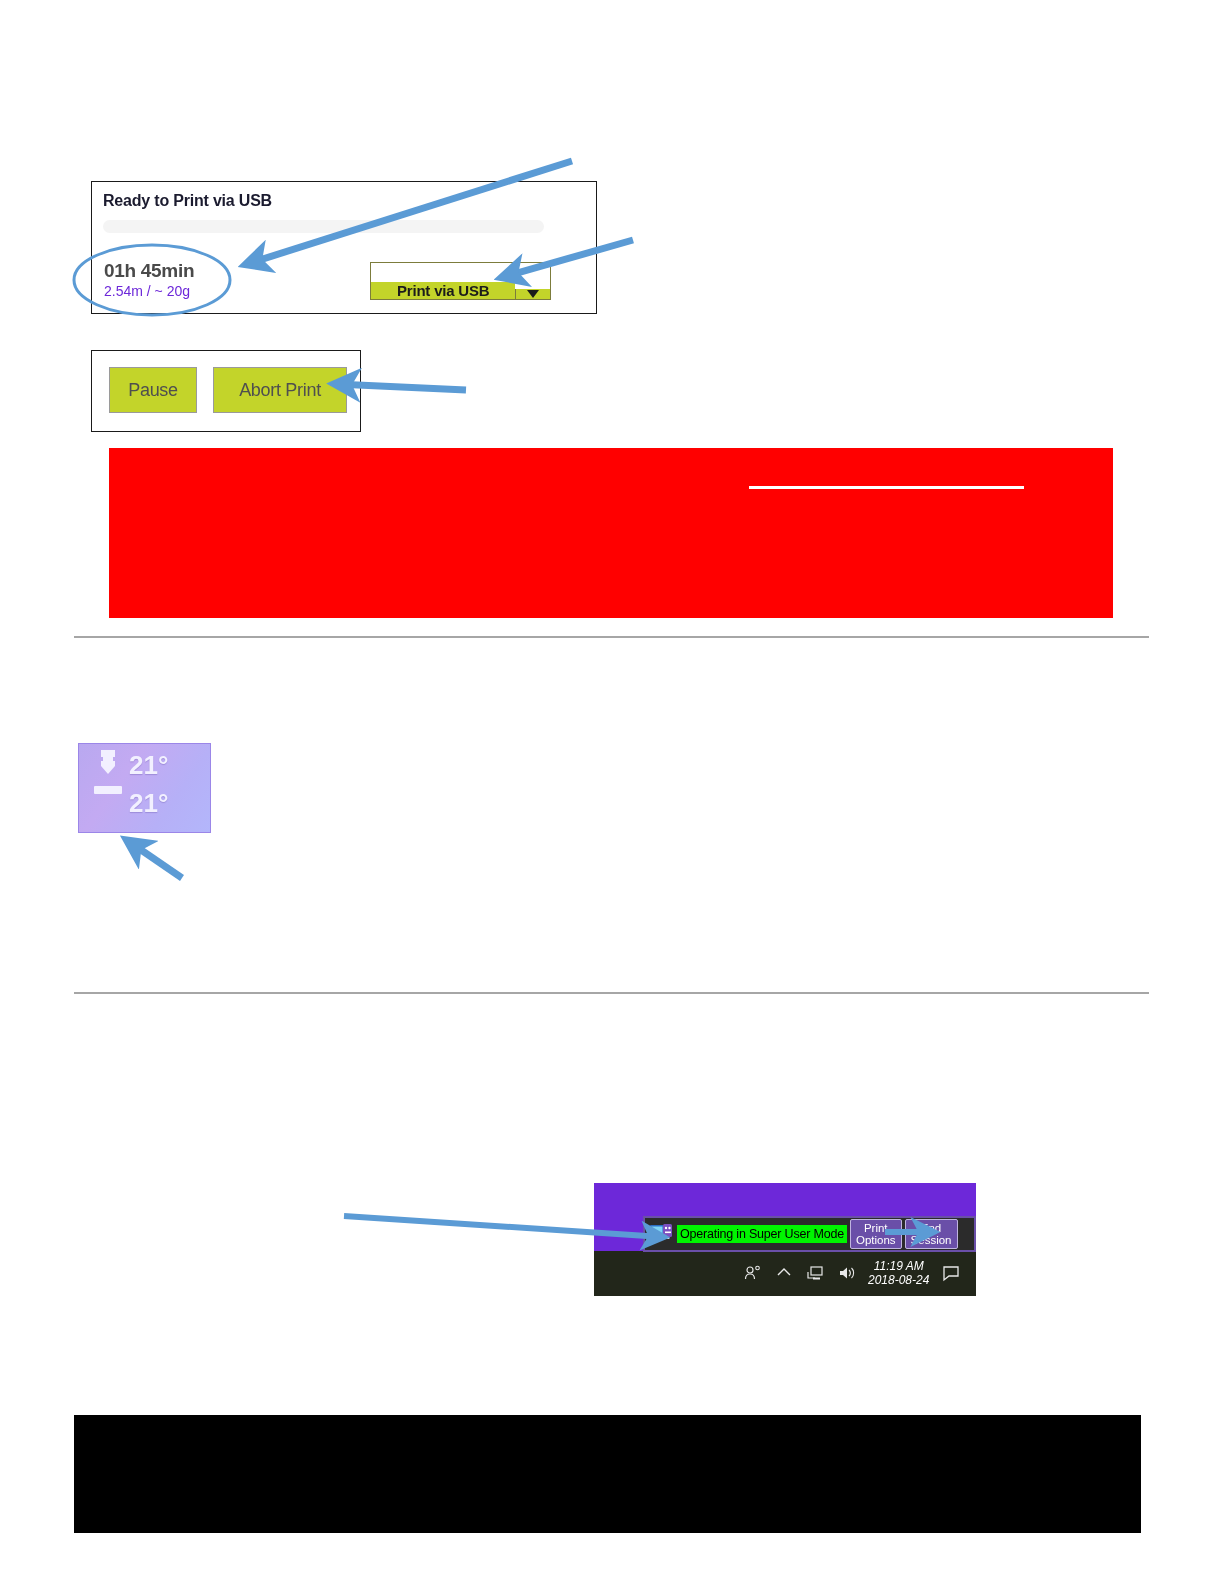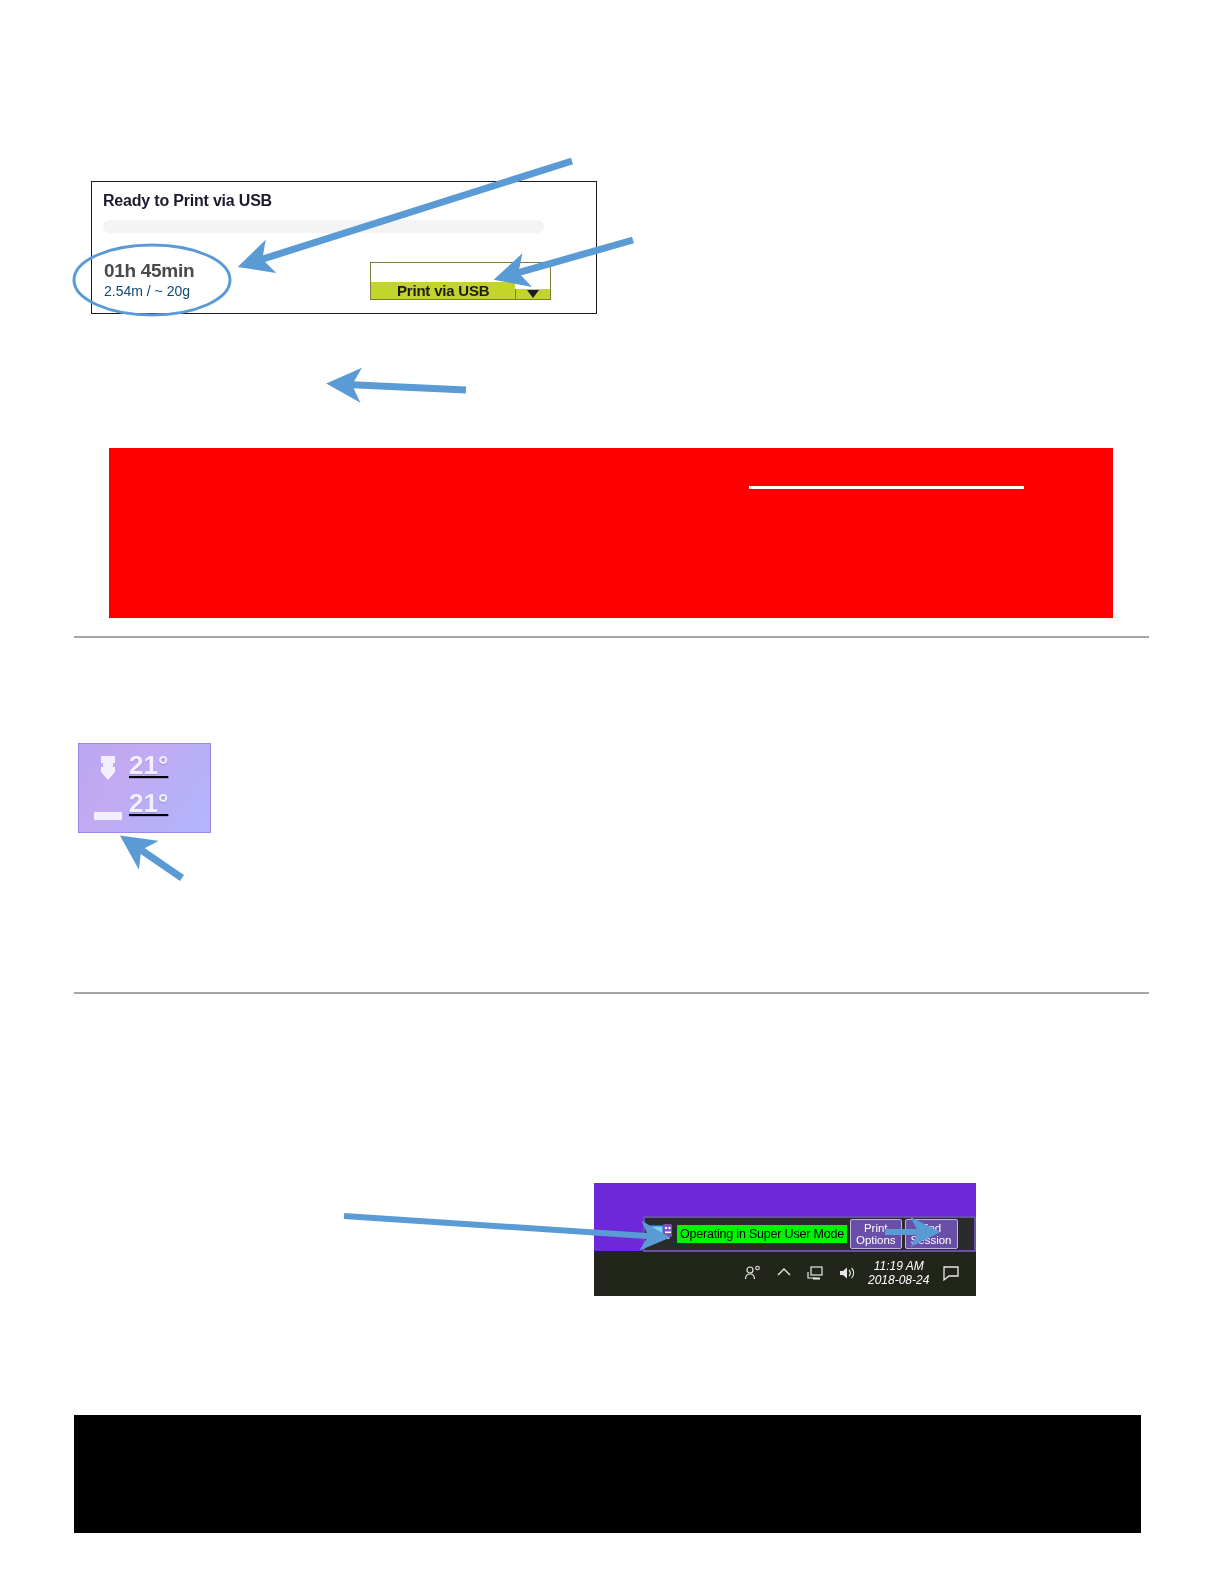--- a/index.html
+++ b/index.html
@@ -64,21 +64,21 @@
   .eta-time {
     font-size: 19px;
     font-weight: bold;
     color: #4a4a4a;
     line-height: 22px;
     letter-spacing: -0.3px;
     text-align: right;
   }
   .eta-sub {
     font-size: 14px;
-    color: #0c4a6e;
+    color: #6d28d9;
     line-height: 19px;
   }
   .print-btn-group {
     position: absolute;
     left: 278px;
     top: 80px;
     display: flex;
     align-items: flex-end;
     border: 1px solid #7c7c3c;
     height: 38px;
@@ -185,22 +185,21 @@
     width: 133px;
     height: 90px;
     background: linear-gradient(125deg, #b9a8f0 0%, #c3aaf2 35%, #b6b0f7 70%, #b3b6fb 100%);
     border: 1px solid #9b86e8;
     box-sizing: border-box;
     overflow: hidden;
   }
   .temp-row {
     position: absolute;
     display: flex;
-    align-items: flex-end;
-    text-decoration: underline;
+    align-items: flex-start;
   }
   .temp-row-nozzle { left: 8px;  top: 4px;  }
   .temp-row-bed    { left: 8px;  top: 42px; }
   .temp-icon-slot {
     width: 42px;
     display: flex;
     align-items: center;
     justify-content: center;
   }
   .temp-value {
@@ -324,20 +323,24 @@
     </div>
 
     <div class="print-btn-group">
       <button class="print-btn">Print via USB</button>
       <button class="print-btn-caret">
         <span class="caret-glyph"></span>
       </button>
     </div>
   </div>
 
+  <div class="control-card">
+    <button class="ctrl-btn ctrl-pause">Pause</button>
+    <button class="ctrl-btn ctrl-abort">Abort Print</button>
+  </div>
 
   <div class="redaction-red">
     <div class="redaction-red-underline"></div>
   </div>
 
   <div class="divider divider-1"></div>
 
   <div class="temp-widget">
     <div class="temp-row temp-row-nozzle">
       <span class="temp-icon-slot">

